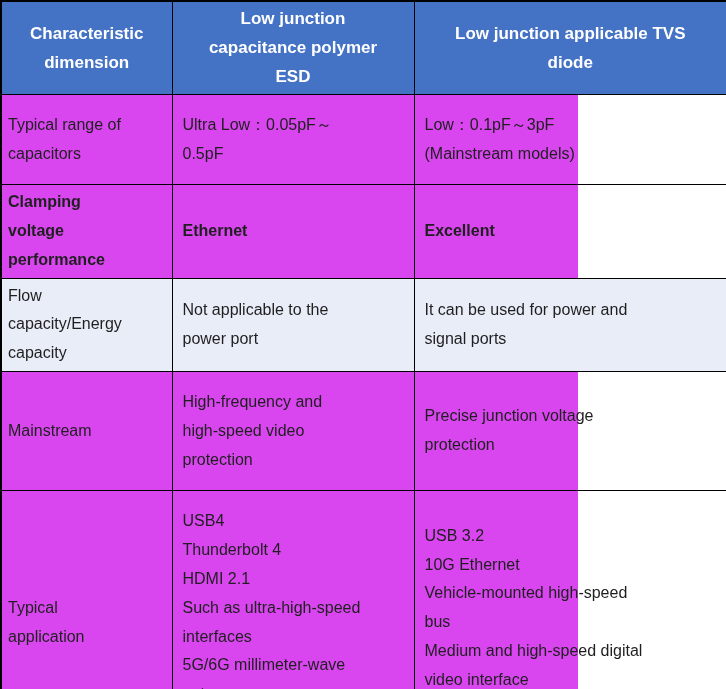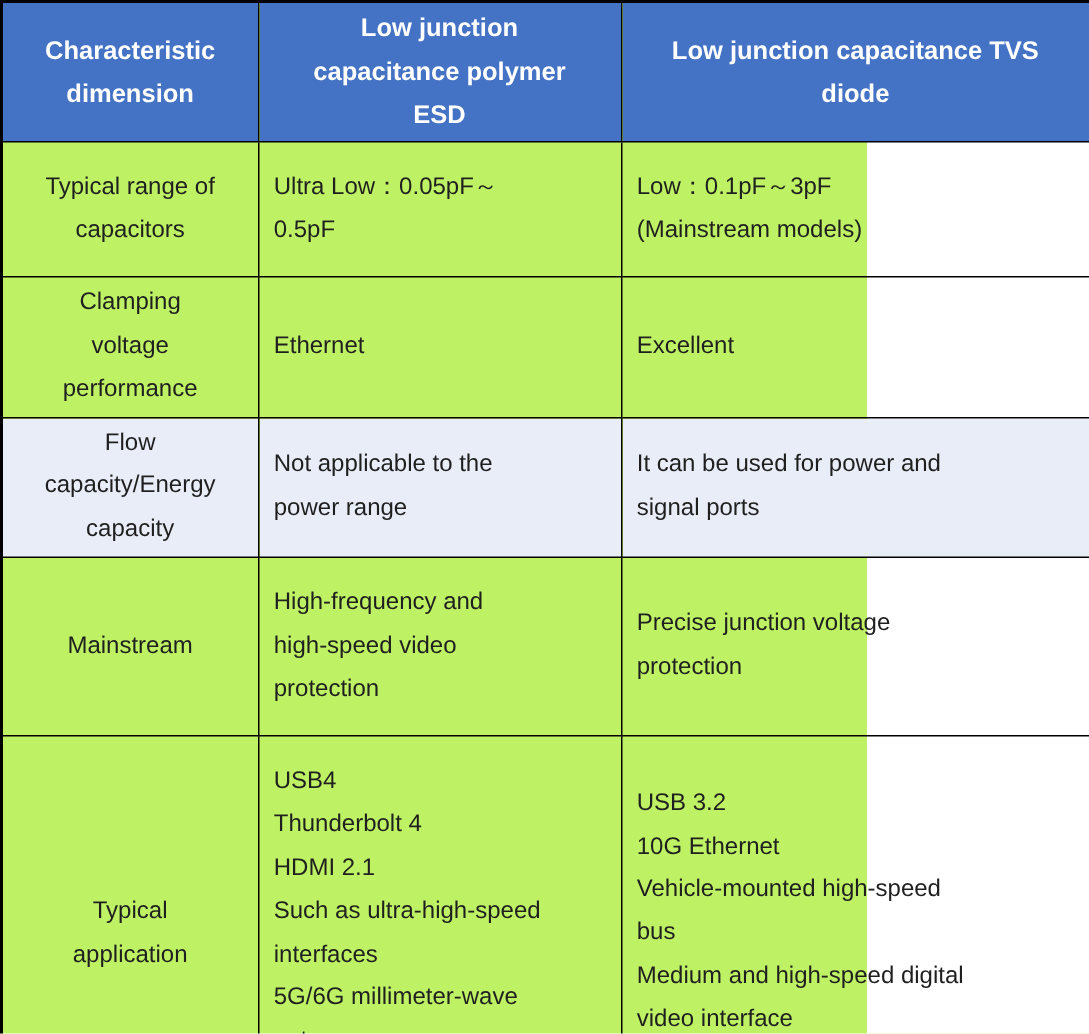--- a/index.html
+++ b/index.html
@@ -5,21 +5,21 @@
   html, body {
     margin: 0;
     padding: 0;
     background: #ffffff;
     font-family: "Liberation Sans", "DejaVu Sans", sans-serif;
   }
   .page {
     width: 578px;
     height: 689px;
     box-sizing: border-box;
-    background: #bef264;
+    background: #d946ef;
   }
   table.cmp {
     width: 726px;
     border-collapse: collapse;
     table-layout: fixed;
     border: 2px solid #000000;
   }
   table.cmp th, table.cmp td {
     border: 1px solid #000000;
     box-sizing: border-box;
@@ -44,31 +44,30 @@
     padding: 2px 6px;
   }
 
   
   table.cmp td {
     color: #1f1f1f;
     font-size: 16px;
     line-height: 1.8;
   }
   td.dim {
-    text-align: center;
     padding: 3px 6px;
   }
   td.val {
     text-align: left;
     padding: 16px 10px;
   }
 
   
   tr.r0 td { height: 89px; }
-  tr.r1 td { height: 88px; }
+  tr.r1 td { height: 88px; font-weight: bold; }
   tr.r2 td { height: 87px; }
   tr.r3 td { height: 90px; }
   tr.r4 td { height: 241px; }
 
   
   tr.highlight td { background: #E9EDF8; }
 </style>
 </head>
 <body>
 
@@ -79,21 +78,21 @@
       <col class="c2">
       <col class="c3">
     </colgroup>
     <thead>
       <tr class="header-row">
         <th>Characteristic
 dimension</th>
         <th>Low junction
 capacitance polymer
 ESD</th>
-        <th>Low junction capacitance TVS
+        <th>Low junction applicable TVS
 diode</th>
       </tr>
     </thead>
     <tbody>
       <tr class="r0">
         <td class="dim">Typical range of
 capacitors</td>
         <td class="val">Ultra Low：0.05pF～
 0.5pF</td>
         <td class="val">Low：0.1pF～3pF
@@ -104,21 +103,21 @@
 voltage
 performance</td>
         <td class="val">Ethernet</td>
         <td class="val">Excellent</td>
       </tr>
       <tr class="r2 highlight">
         <td class="dim">Flow
 capacity/Energy
 capacity</td>
         <td class="val">Not applicable to the
-power range</td>
+power port</td>
         <td class="val">It can be used for power and
 signal ports</td>
       </tr>
       <tr class="r3">
         <td class="dim">Mainstream</td>
         <td class="val">High-frequency and
 high-speed video
 protection</td>
         <td class="val">Precise junction voltage
 protection</td>

